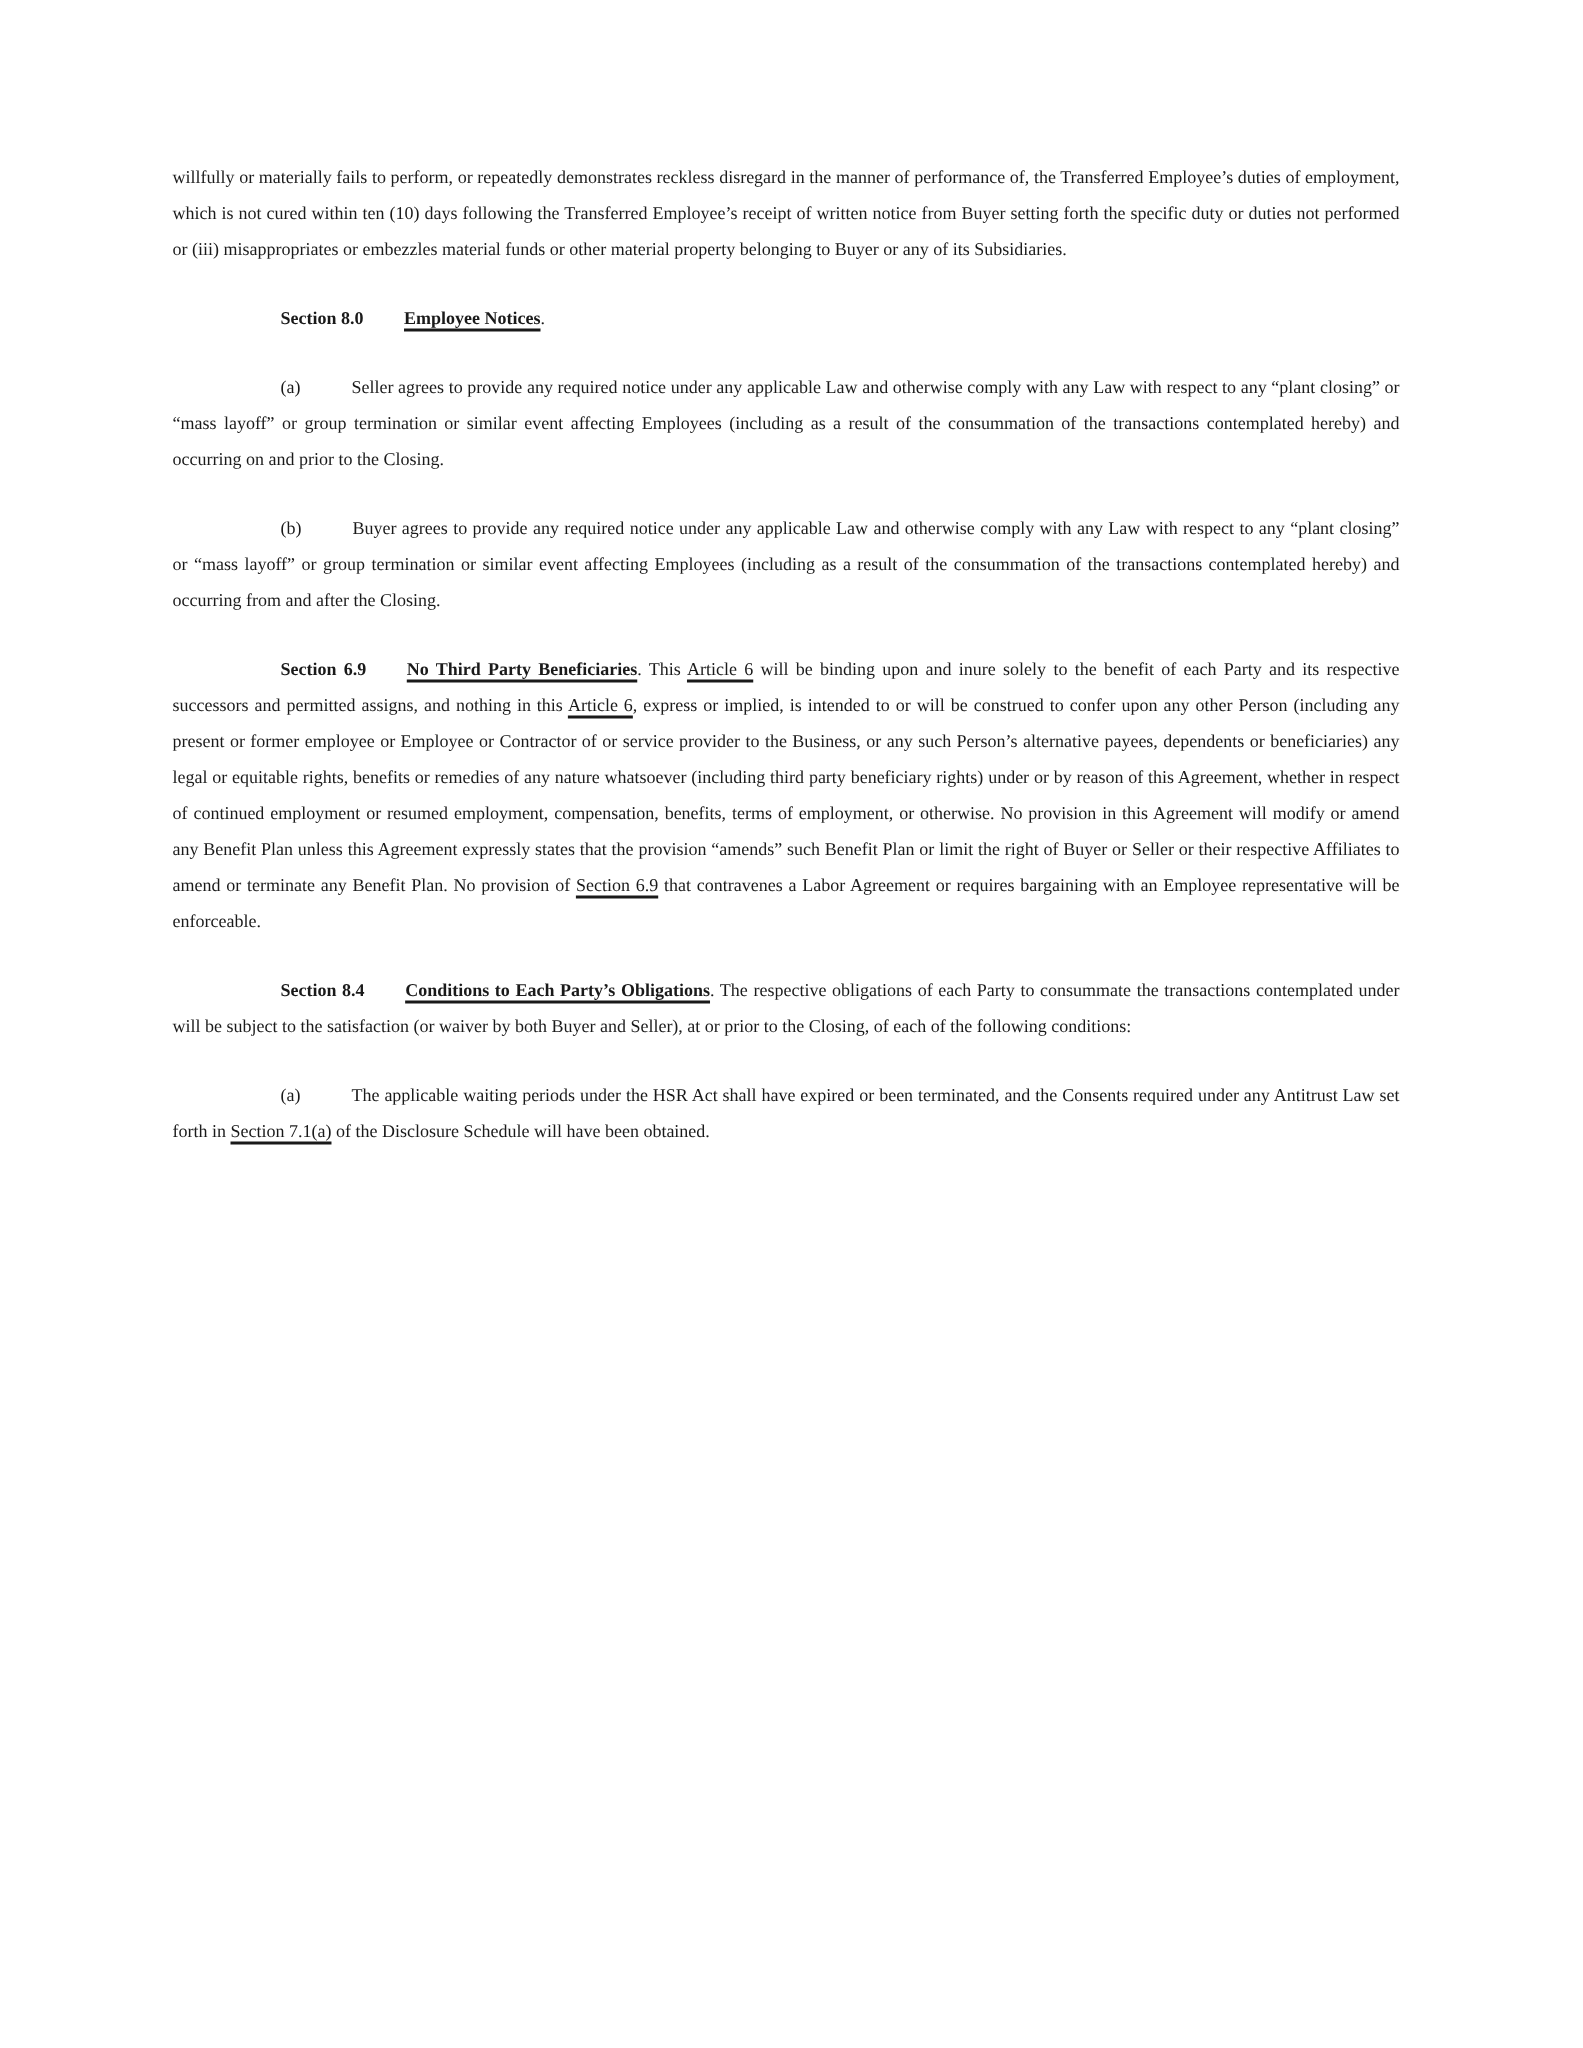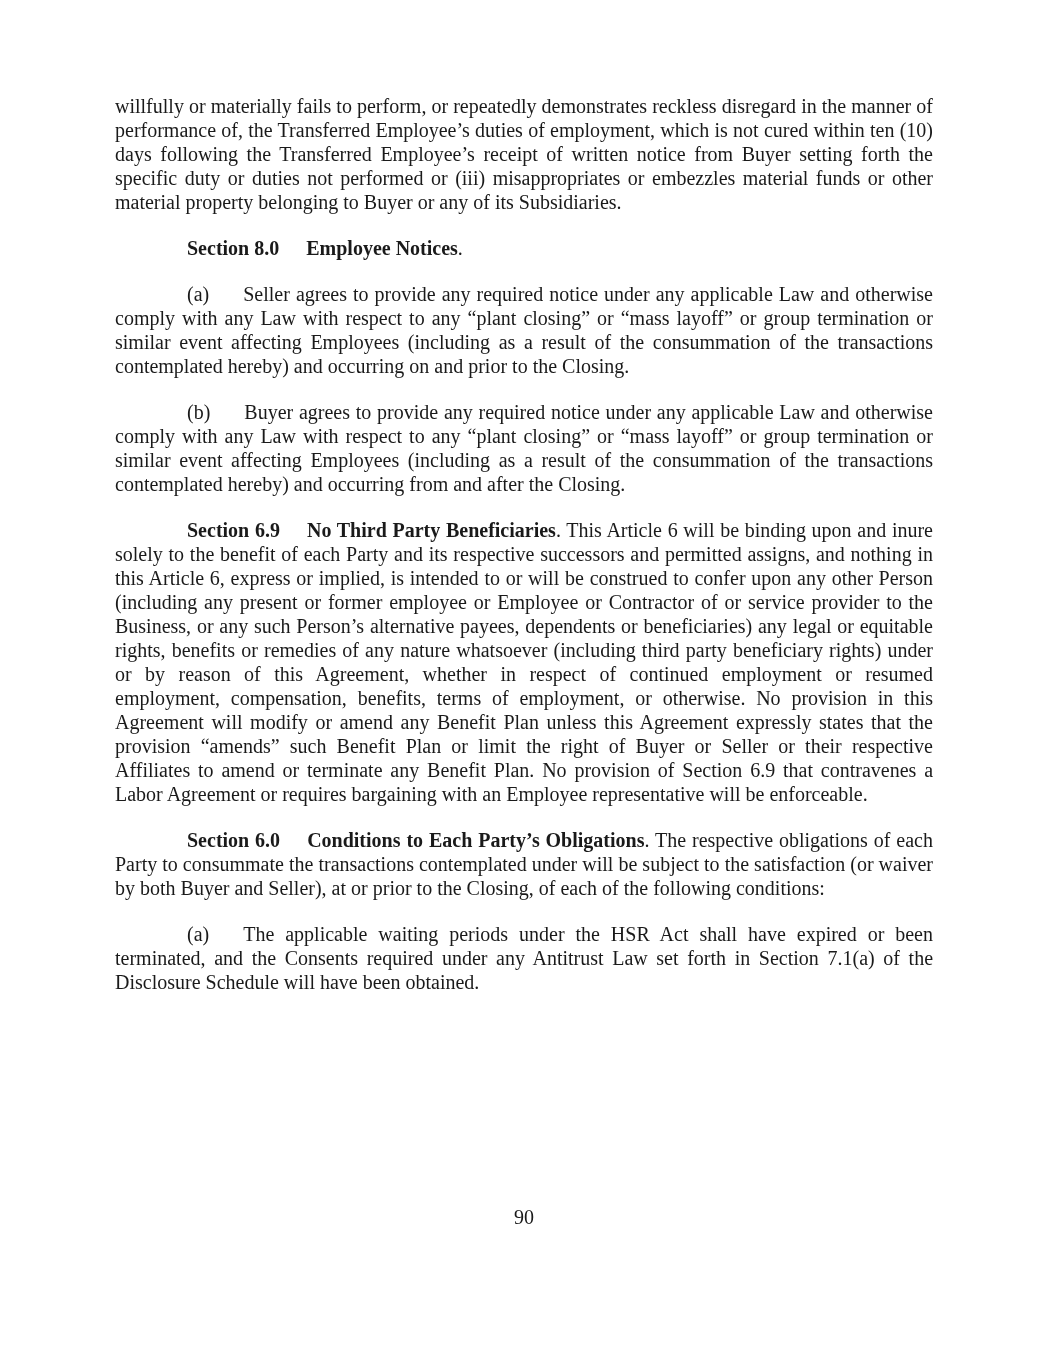--- a/index.html
+++ b/index.html
@@ -12,42 +12,43 @@
     width: 1055px;
     height: 1365px;
     background: #ffffff;
     font-family: "Liberation Serif", serif;
     color: #1a1a1a;
     overflow: hidden;
   }
   .content {
     position: absolute;
     left: 115px;
-    top: 94px;
+    top: 106px;
     width: 818px;
-    font-size: 20px;
+    font-size: 12px;
     line-height: 24px;
     text-align: justify;
   }
   .para {
     margin: 0 0 22px 0;
   }
   .indent {
     text-indent: 72px;
   }
   .center {
     text-align: center;
     text-indent: 0;
     margin: 0;
   }
   .article-block {
     margin: 0 0 22px 0;
   }
   .b { font-weight: bold; }
   .u {
+    text-decoration: underline;
     text-decoration-thickness: 1.5px;
     text-underline-offset: 3px;
   }
   .tab {
     display: inline-block;
     width: 27px;
   }
   .tabm {
     display: inline-block;
     width: 34px;
@@ -73,21 +74,20 @@
     <p class="para indent"><span class="b">Section 8.0</span><span class="tab"></span><span class="b u">Employee Notices</span><span>.</span></p>
 
     <p class="para indent"><span>(a)</span><span class="tabm"></span><span>Seller agrees to provide any required notice under any applicable Law and otherwise comply with any Law with respect to any “plant closing” or “mass layoff” or group termination or similar event affecting Employees (including as a result of the consummation of the transactions contemplated hereby) and occurring on and prior to the Closing.</span></p>
 
     <p class="para indent"><span>(b)</span><span class="tabm"></span><span>Buyer agrees to provide any required notice under any applicable Law and otherwise comply with any Law with respect to any “plant closing” or “mass layoff” or group termination or similar event affecting Employees (including as a result of the consummation of the transactions contemplated hereby) and occurring from and after the Closing.</span></p>
 
 
     <p class="para indent"><span class="b">Section 6.9</span><span class="tab"></span><span class="b u">No Third Party Beneficiaries</span><span>. This </span><span class="u">Article 6</span><span> will be binding upon and inure solely to the benefit of each Party and its respective successors and permitted assigns, and nothing in this </span><span class="u">Article 6</span><span>, express or implied, is intended to or will be construed to confer upon any other Person (including any present or former employee or Employee or Contractor of or service provider to the Business, or any such Person’s alternative payees, dependents or beneficiaries) any legal or equitable rights, benefits or remedies of any nature whatsoever (including third party beneficiary rights) under or by reason of this Agreement, whether in respect of continued employment or resumed employment, compensation, benefits, terms of employment, or otherwise. No provision in this Agreement will modify or amend any Benefit Plan unless this Agreement expressly states that the provision “amends” such Benefit Plan or limit the right of Buyer or Seller or their respective Affiliates to amend or terminate any Benefit Plan. No provision of </span><span class="u">Section 6.9</span><span> that contravenes a Labor Agreement or requires bargaining with an Employee representative will be enforceable.</span></p>
 
 
-    <p class="para indent"><span class="b">Section 6.0</span><span class="tab"></span><span class="b u">Conditions to Each Party’s Obligations</span><span>. The respective obligations of each Party to consummate the transactions contemplated under will be subject to the satisfaction (or waiver by both Buyer and Seller), at or prior to the Closing, of each of the following conditions:</span></p>
+    <p class="para indent"><span class="b">Section 8.4</span><span class="tab"></span><span class="b u">Conditions to Each Party’s Obligations</span><span>. The respective obligations of each Party to consummate the transactions contemplated under will be subject to the satisfaction (or waiver by both Buyer and Seller), at or prior to the Closing, of each of the following conditions:</span></p>
 
     <p class="para indent"><span>(a)</span><span class="tabm"></span><span>The applicable waiting periods under the HSR Act shall have expired or been terminated, and the Consents required under any Antitrust Law set forth in </span><span class="u">Section 7.1(a)</span><span> of the Disclosure Schedule will have been obtained.</span></p>
 
 
   </div>
 
-  <div class="pageno">90</div>
 </div>
 
 </body></html>

